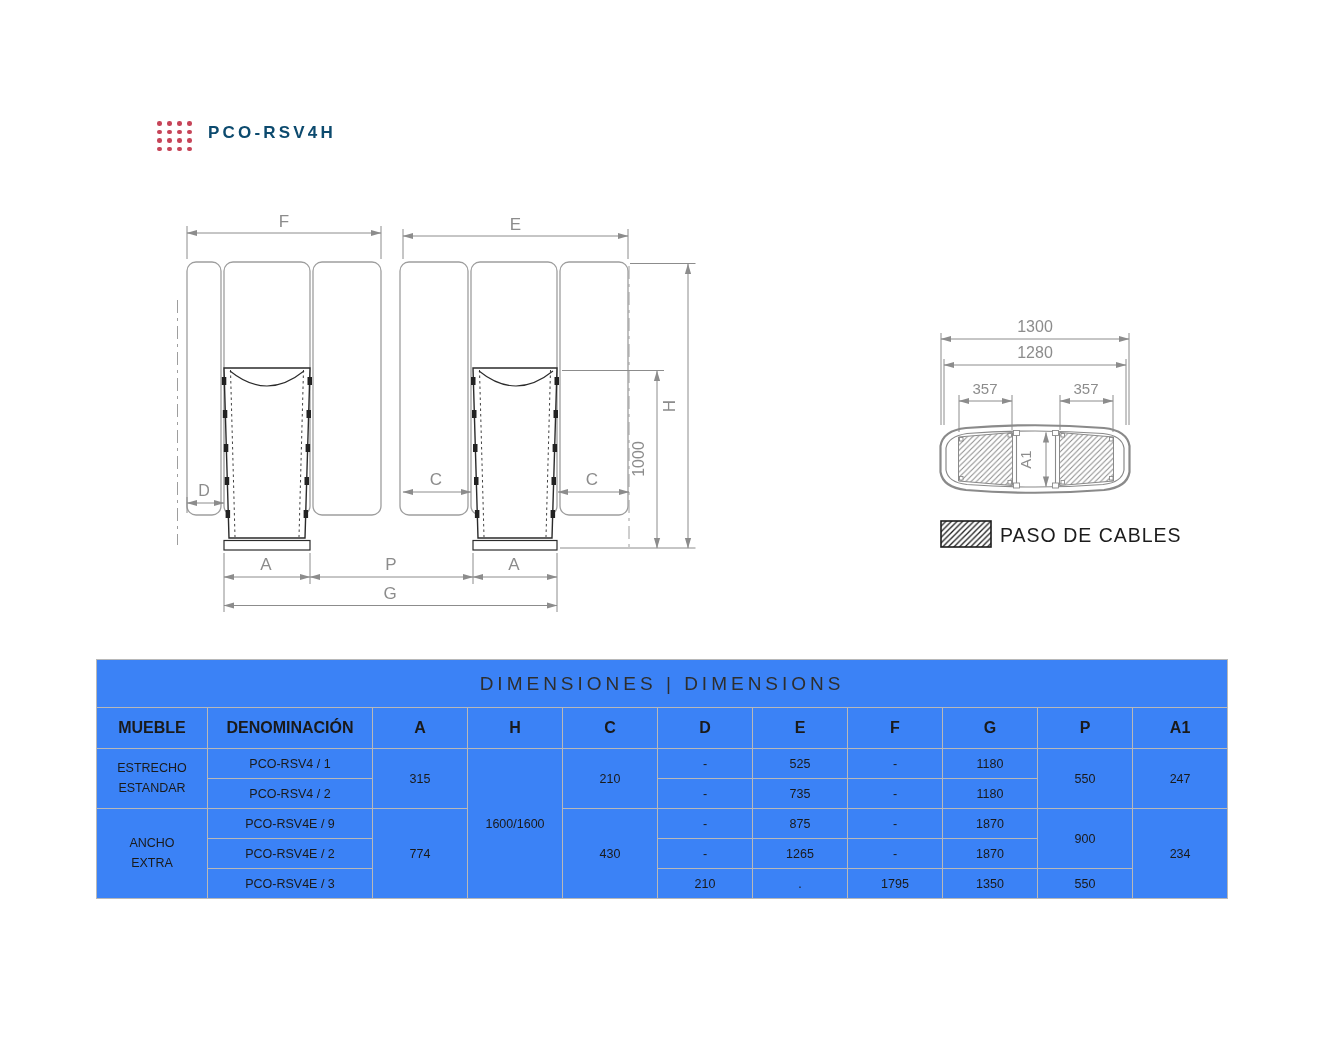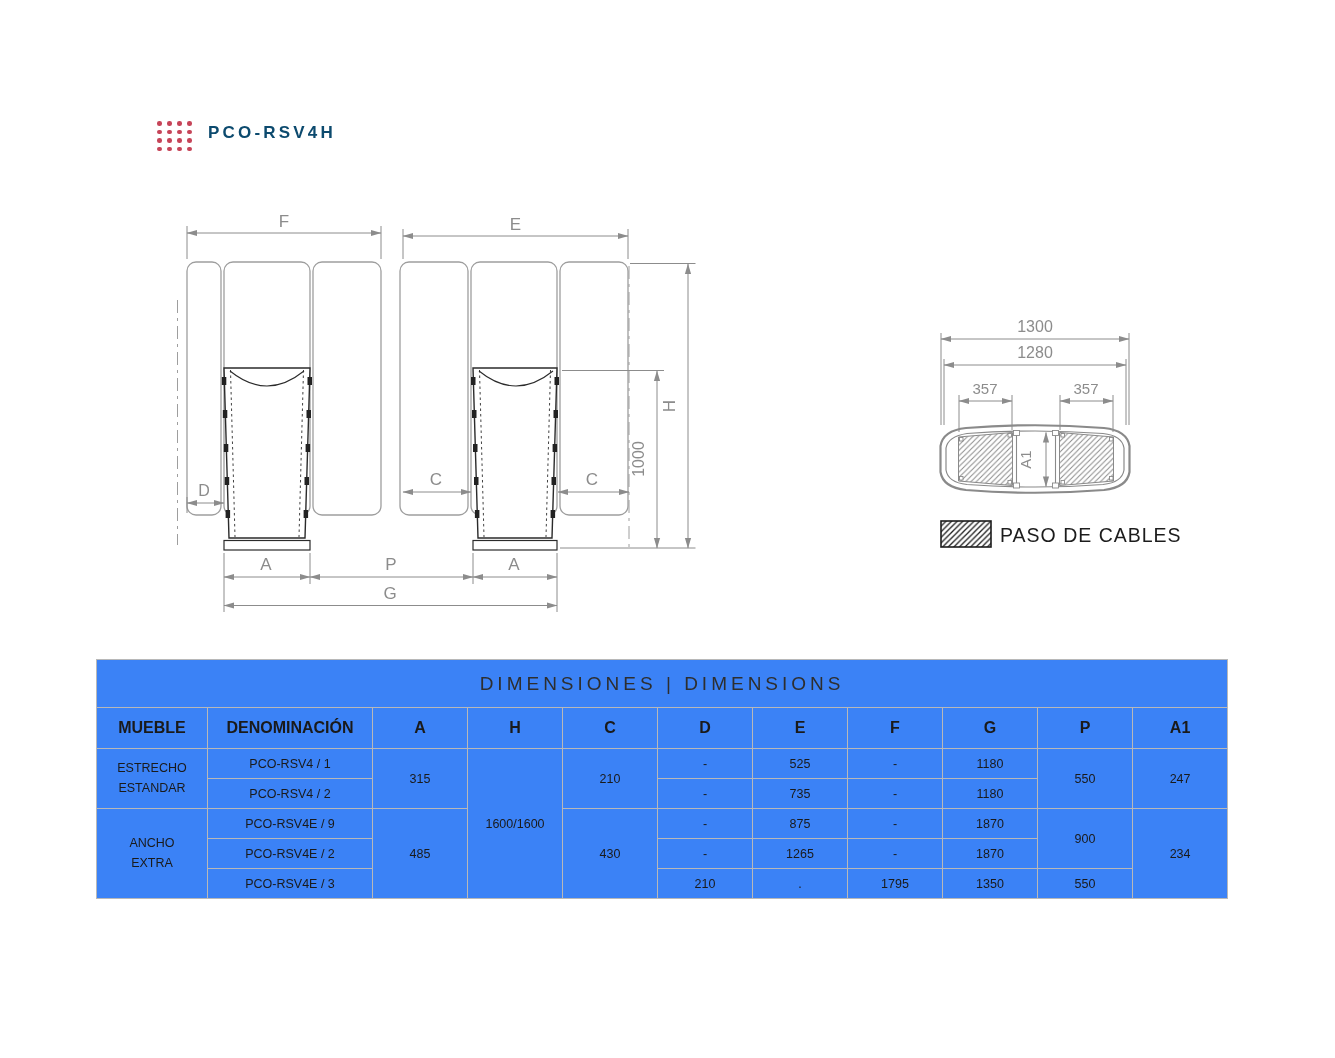--- a/index.html
+++ b/index.html
@@ -278,21 +278,21 @@
         <td>PCO-RSV4 / 2</td>
         <td>-</td>
         <td>735</td>
         <td>-</td>
         <td>1180</td>
       </tr>
       <tr>
         <td class="cell-mueble" rowspan="3">ANCHO
 EXTRA</td>
         <td>PCO-RSV4E / 9</td>
-        <td rowspan="3">485</td>
+        <td rowspan="3">774</td>
         <td rowspan="3">430</td>
         <td>-</td>
         <td>875</td>
         <td>-</td>
         <td>1870</td>
         <td rowspan="2">900</td>
         <td rowspan="3">234</td>
       </tr>
       <tr>
         <td>PCO-RSV4E / 2</td>

